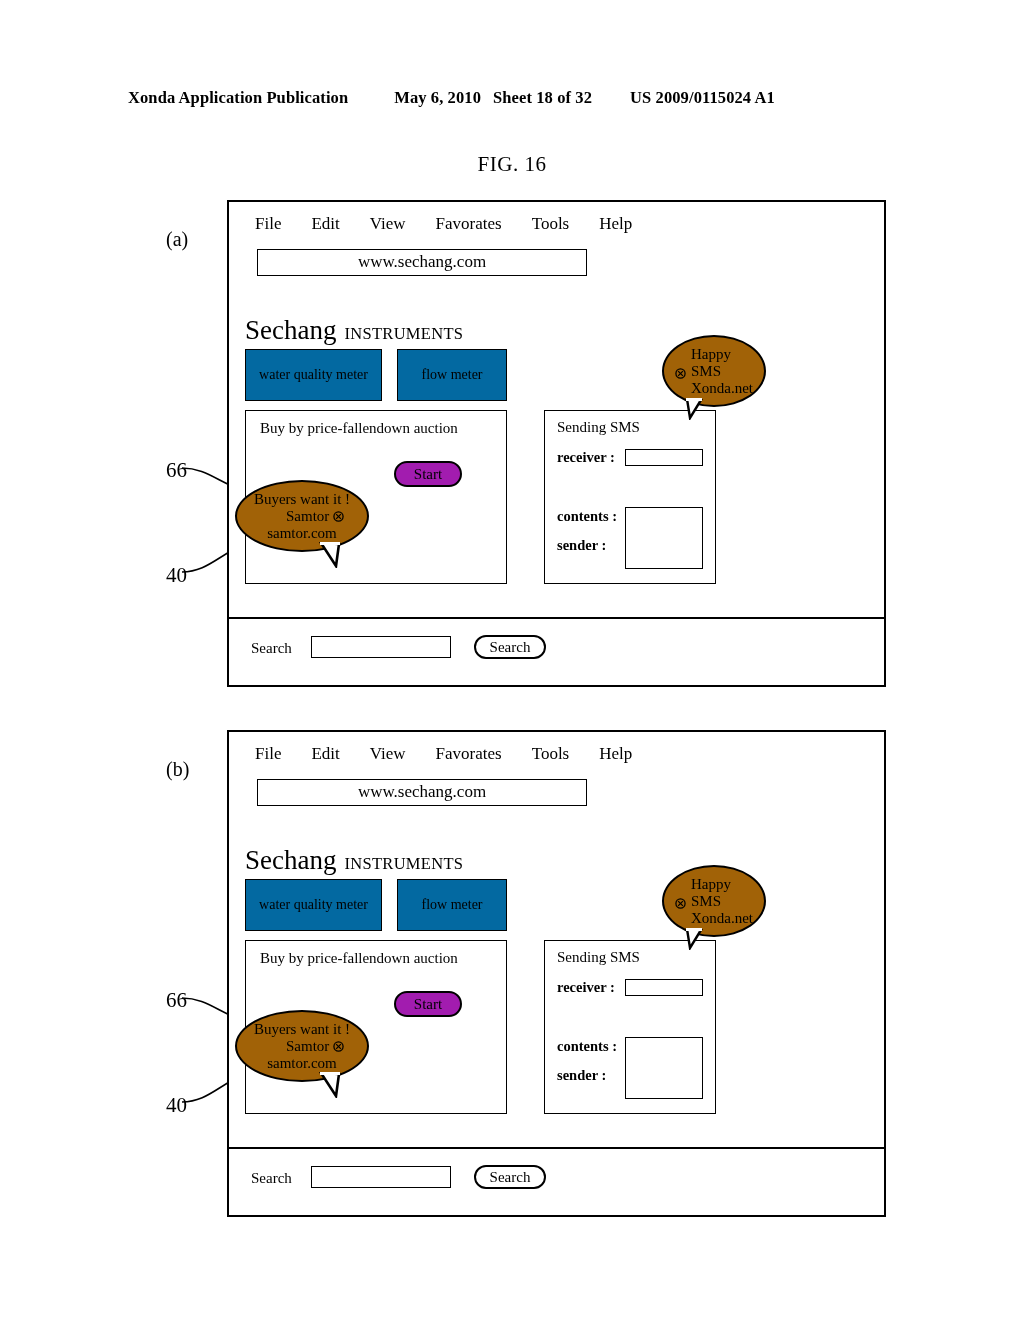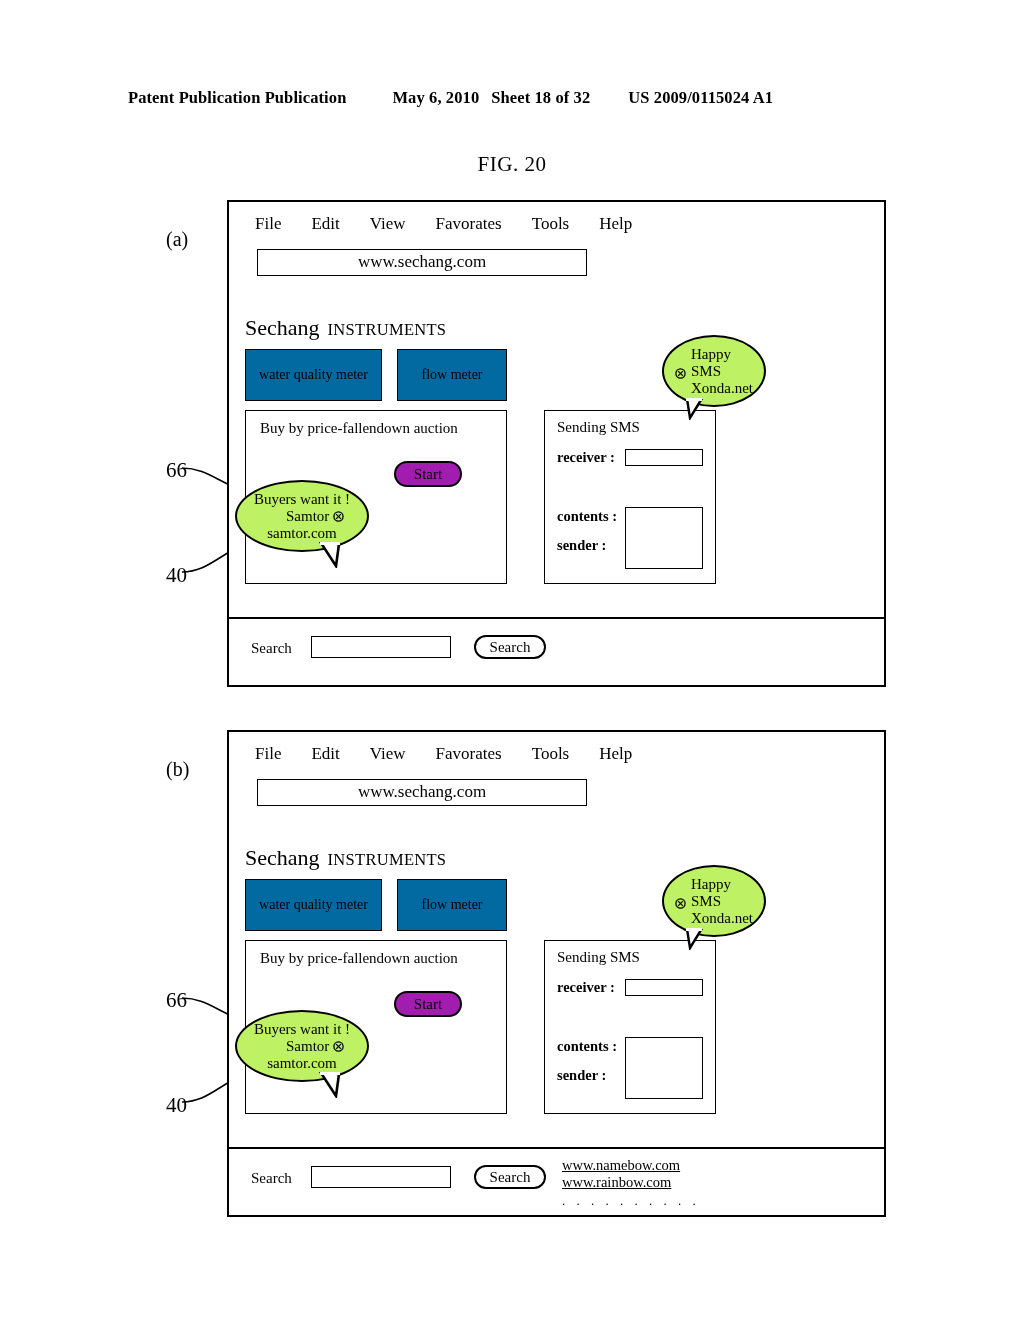--- a/index.html
+++ b/index.html
@@ -100,21 +100,21 @@
 
   
   .site-title {
     position: absolute;
     left: 16px;
     top: 113px;
     display: flex;
     align-items: baseline;
     white-space: nowrap;
   }
-  .site-title .brand { font-size: 22px; }
+  .site-title .brand { font-size: 27px; }
   .site-title .brand-sub { font-size: 16.5px; margin-left: 8px; letter-spacing: 0.3px; }
 
   
   .meter-btn {
     position: absolute;
     border: 1.6px solid #000;
     box-sizing: border-box;
     font-size: 14px;
     display: flex;
     align-items: center;
@@ -256,21 +256,21 @@
     letter-spacing: 4px;
     font-size: 13px;
     margin-top: 1px;
   }
 
   
   .bubble {
     position: absolute;
     border: 2.6px solid #000;
     border-radius: 50%;
-    background: #bef264;
+    background: #a16207;
     box-sizing: border-box;
     display: flex;
     align-items: center;
     justify-content: center;
   }
   .bubble-inner {
     text-align: center;
     line-height: 17px;
     font-size: 15px;
   }
@@ -341,27 +341,27 @@
   .ref-90 { left: 795px; top: 650px; }
   .ref-66 { left: 166px; top: 458px; }
   .ref-40 { left: 166px; top: 563px; }
 
   .leader { position: absolute; overflow: visible; }
 </style>
 </head>
 <body>
 
 <div class="pub-header">
-  <span class="hdr-pub">Patent Publication Publication</span>
+  <span class="hdr-pub">Xonda Application Publication</span>
   <span class="hdr-date">May 6, 2010</span>
   <span class="hdr-sheet">Sheet 18 of 32</span>
   <span class="hdr-num">US 2009/0115024 A1</span>
 </div>
 
-<div class="fig-title">FIG. 20</div>
+<div class="fig-title">FIG. 16</div>
 
 <div class="figure" id="figure-a">
 
   <div class="fig-letter">(a)</div>
 
   <svg class="leader" style="left:180px; top:440px; width:120px; height:150px;" viewBox="0 0 120 150">
     <path d="M2,28 C26,28 38,42 62,50" fill="none" stroke="#000" stroke-width="1.6"></path>
     <path d="M2,132 C30,132 42,110 70,104" fill="none" stroke="#000" stroke-width="1.6"></path>
   </svg>
   <div class="ref ref-66">66</div>
@@ -577,21 +577,16 @@
     </div>
     <svg class="bubble-tail-samtor" viewBox="0 0 26 26">
       <path d="M2,1 L20,2 L17,24 Z" fill="#fff" stroke="#000" stroke-width="2.6"></path>
       <rect x="1" y="0" width="20" height="3" fill="#fff"></rect>
     </svg>
 
     <div class="search-strip">
       <span class="search-label">Search</span>
       <span class="search-input"></span>
       <span class="search-btn">Search</span>
-      <span class="search-results" id="results-b">
-        <a class="res-link" href="#">www.namebow.com</a>
-        <a class="res-link" href="#">www.rainbow.com</a>
-        <span class="res-dots">. . . . . . . . . .</span>
-      </span>
     </div>
 
   </div>
 </div>
 
 </body></html>

